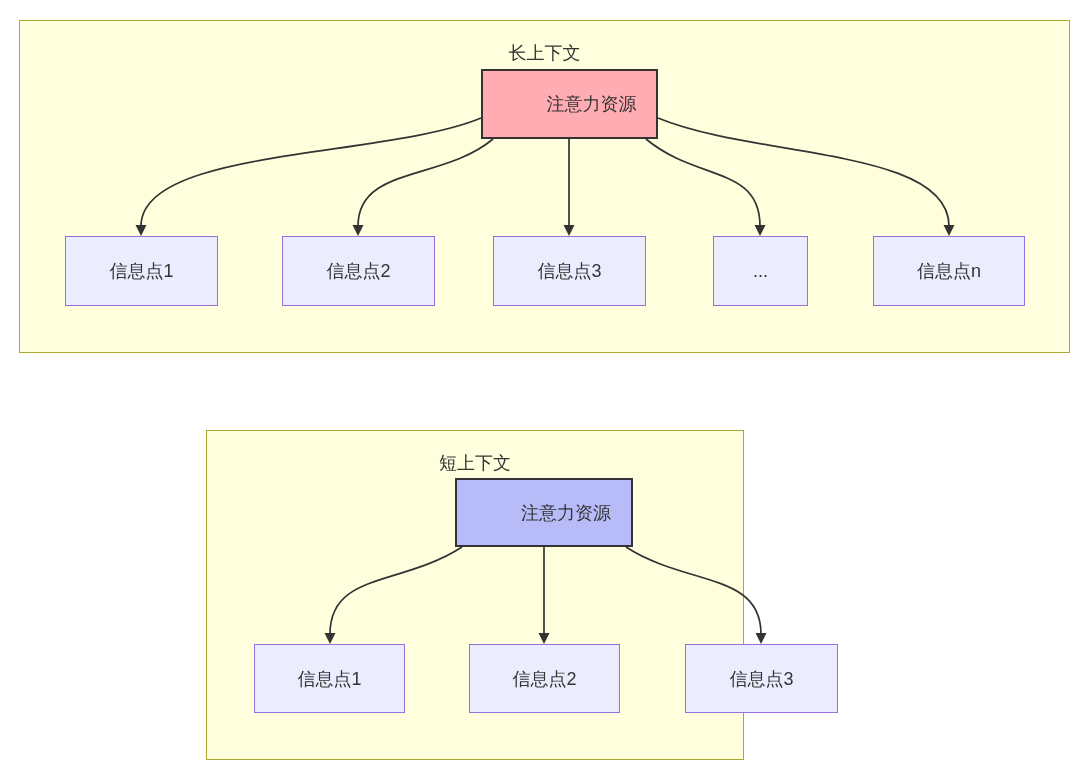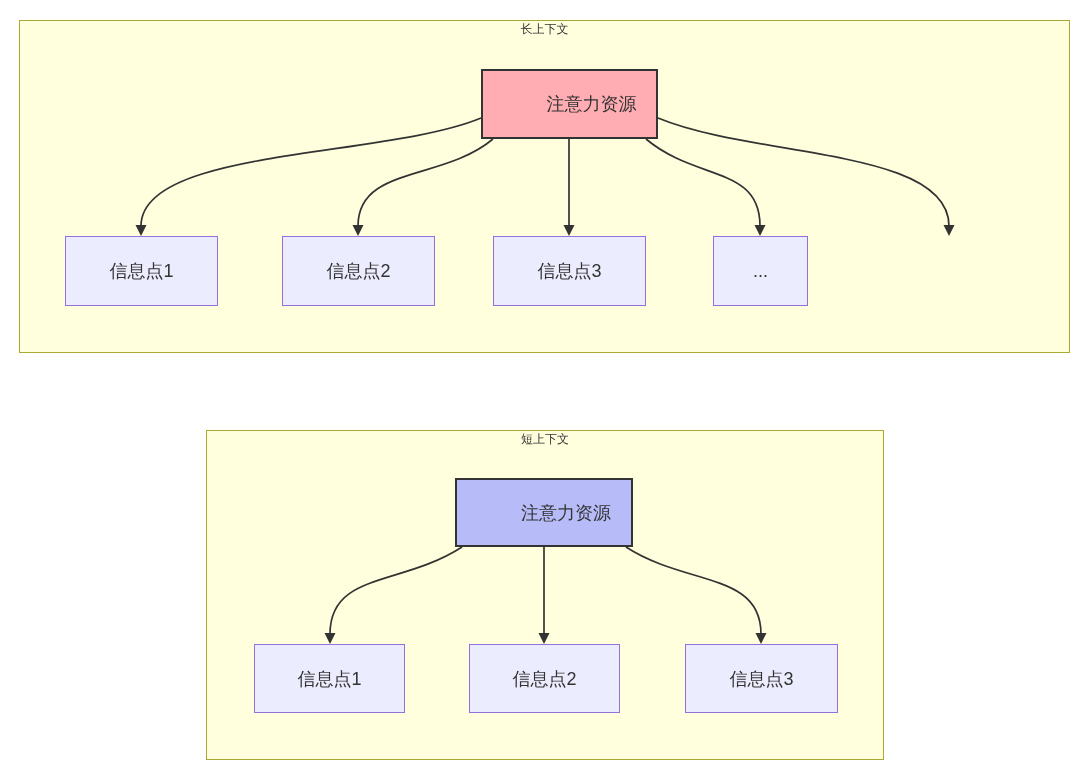--- a/index.html
+++ b/index.html
@@ -13,25 +13,25 @@
     overflow: hidden;
   }
   .group {
     position: absolute;
     background: var(--container-fill, #ffffde);
     border: 1px solid var(--container-border, #aaaa33);
     box-sizing: border-box;
   }
   .group-title {
     position: absolute;
-    top: 0;
+    top: 20px;
     left: 0;
     width: 100%;
     text-align: center;
-    font-size: 12px;
+    font-size: 18px;
     color: var(--text, #333333);
     font-family: Liberation Mono, monospace;
   }
   .node {
     position: absolute;
     box-sizing: border-box;
     display: flex;
     align-items: center;
     justify-content: center;
     font-size: 18px;
@@ -56,21 +56,21 @@
 </style>
 </head>
 <body>
 
 <div class="canvas">
 
   <section class="group" style="left:19px; top:20px; width:1051px; height:333px;">
     <div class="group-title">长上下文</div>
   </section>
 
-  <section class="group" style="left:206px; top:430px; width:678px; height:330px;">
+  <section class="group" style="left:206px; top:430px; width:538px; height:330px;">
     <div class="group-title">短上下文</div>
   </section>
 
   <svg class="edges" viewBox="0 0 1080 774" aria-hidden="true">
 
     <path d="M481,118 C385,158 141,148 141,226"></path>
     <path d="M493,139 C443,181 358,166 358,226"></path>
     <path d="M569,139 L569,226"></path>
     <path d="M646,139 C696,181 760,166 760,226"></path>
     <path d="M658,118 C754,158 949,148 949,226"></path>
@@ -87,20 +87,21 @@
     <polygon points="538.5,633 549.5,633 544,644"></polygon>
     <polygon points="755.5,633 766.5,633 761,644"></polygon>
   </svg>
 
   <div class="node source long" style="left:481px; top:69px; width:177px; height:70px;">注意力资源</div>
 
   <div class="node" style="left:65px;  top:236px; width:153px; height:70px;">信息点1</div>
   <div class="node" style="left:282px; top:236px; width:153px; height:70px;">信息点2</div>
   <div class="node" style="left:493px; top:236px; width:153px; height:70px;">信息点3</div>
   <div class="node" style="left:713px; top:236px; width:95px;  height:70px;">...</div>
+  <div class="node" style="left:873px; top:236px; width:152px; height:70px;">信息点n</div>
 
   <div class="node source short" style="left:455px; top:478px; width:178px; height:69px;">注意力资源</div>
 
   <div class="node" style="left:254px; top:644px; width:151px; height:69px;">信息点1</div>
   <div class="node" style="left:469px; top:644px; width:151px; height:69px;">信息点2</div>
   <div class="node" style="left:685px; top:644px; width:153px; height:69px;">信息点3</div>
 
 </div>
 
 </body></html>

